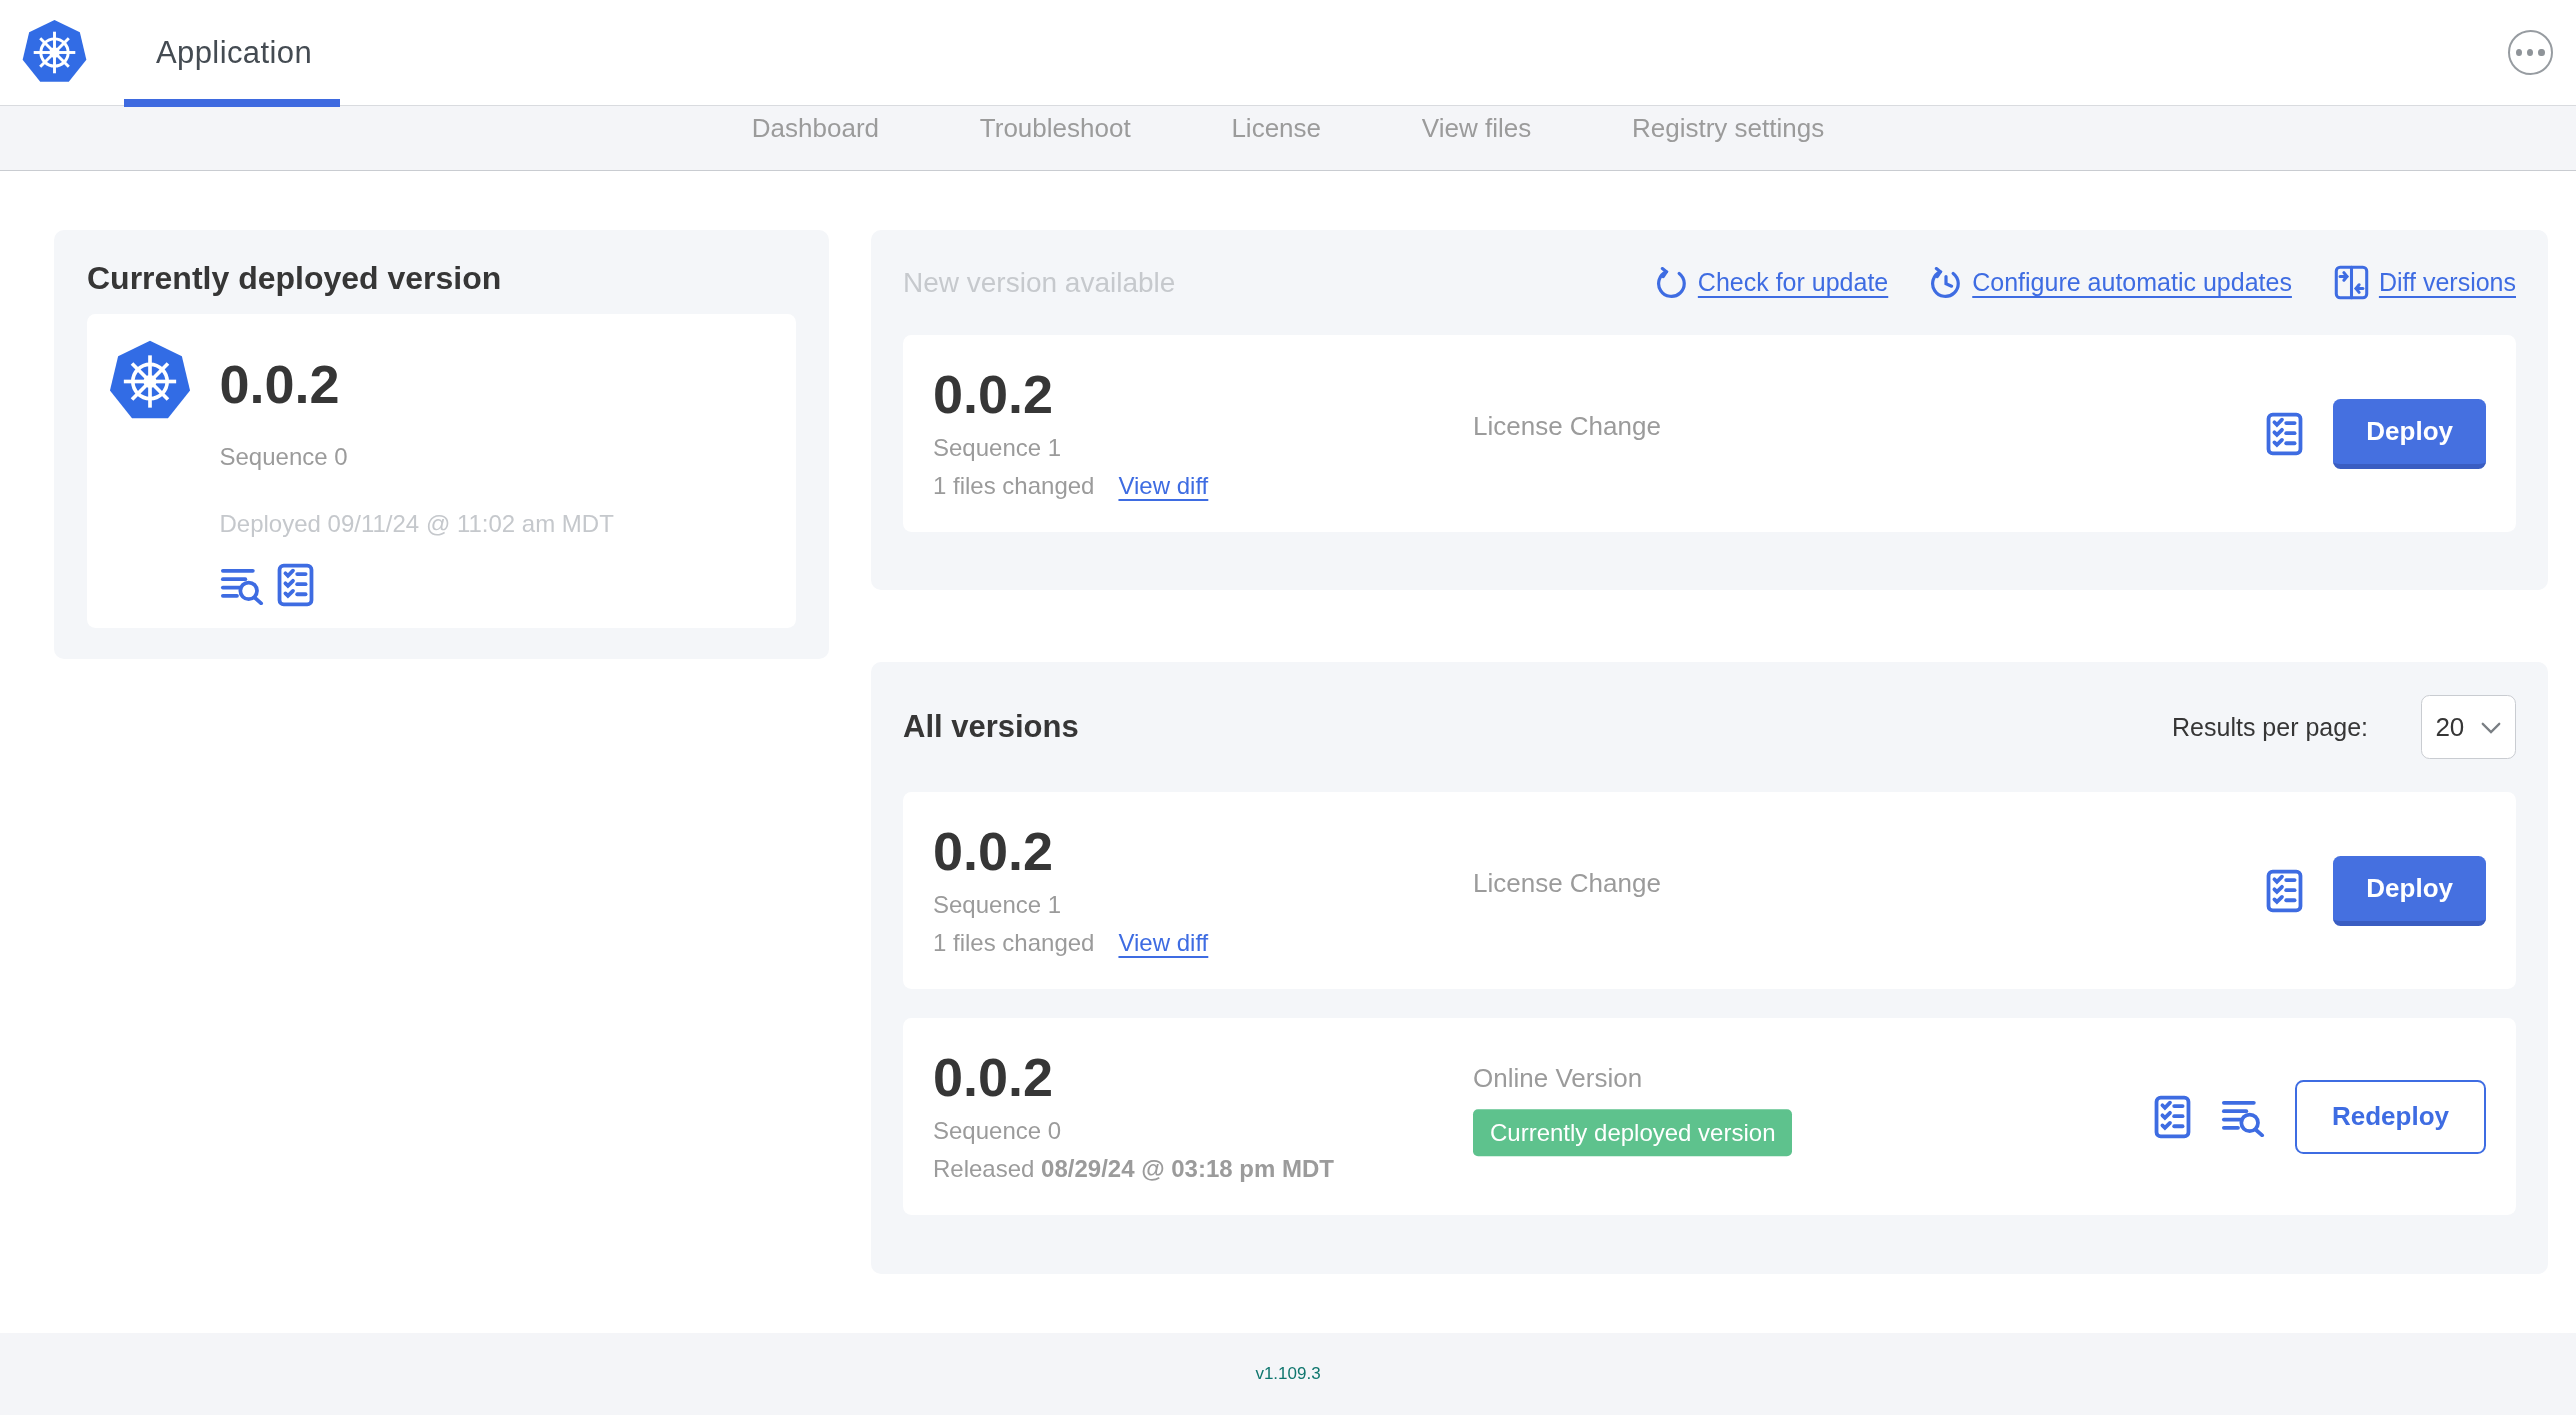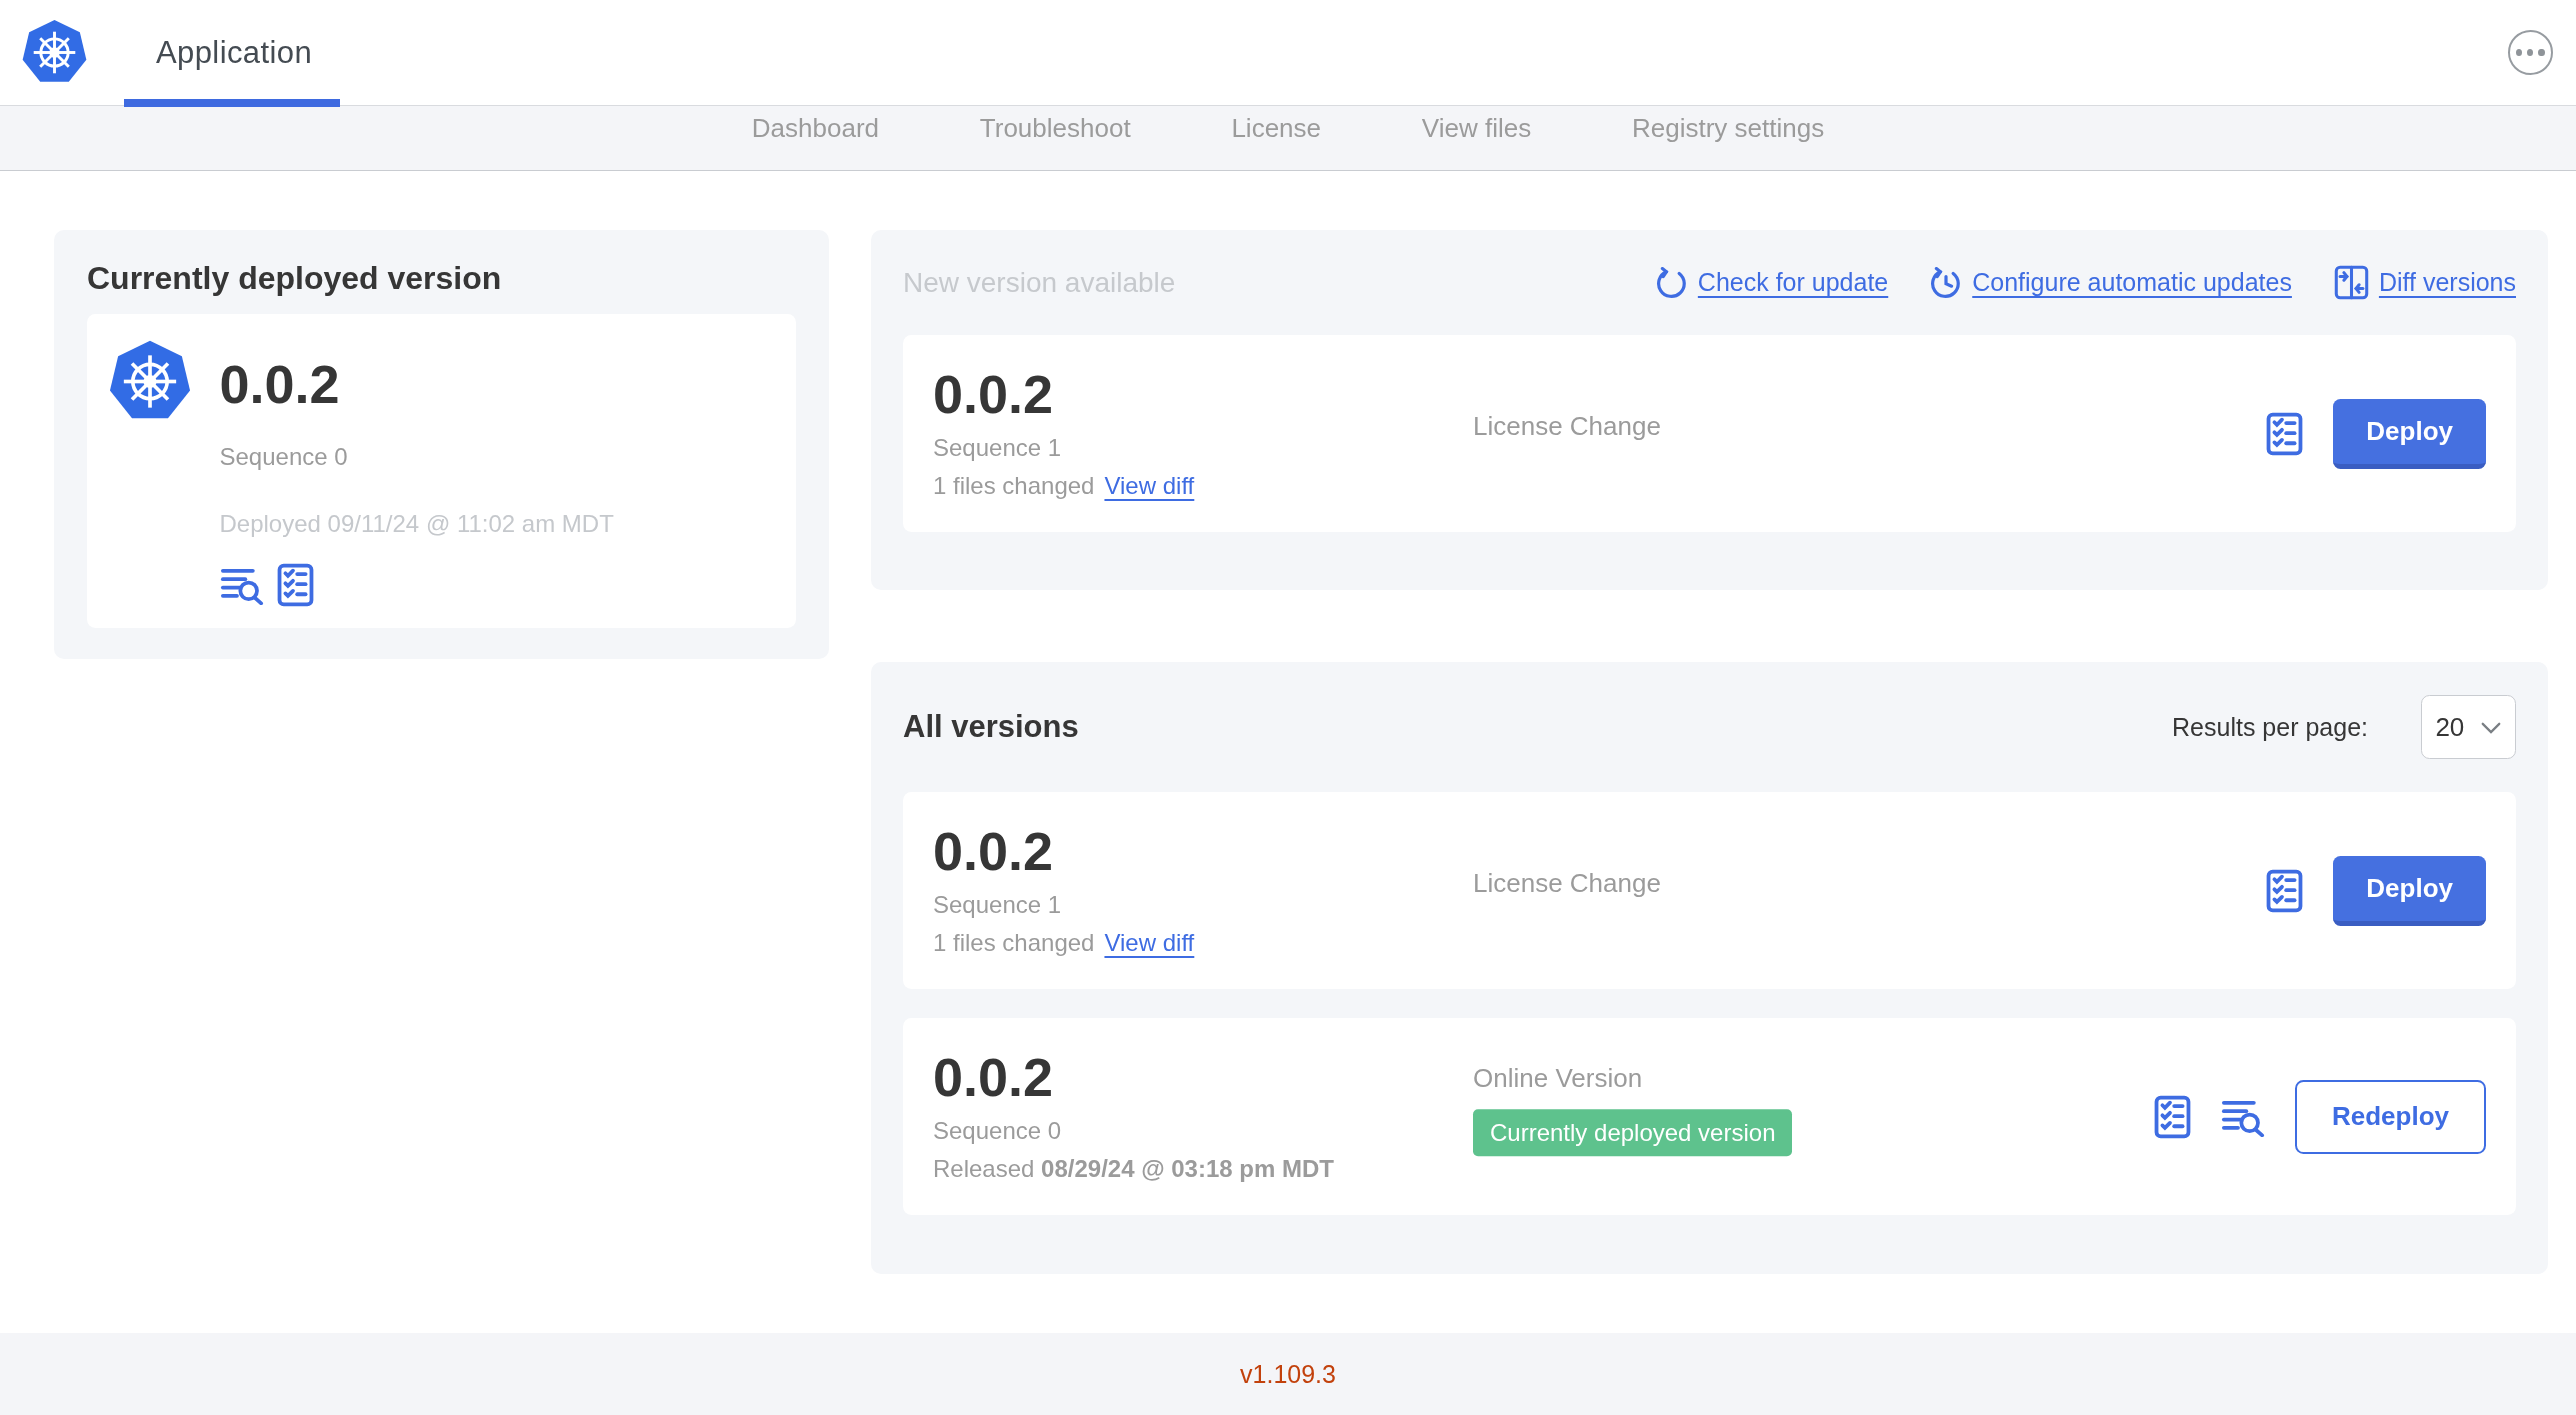--- a/index.html
+++ b/index.html
@@ -47,21 +47,21 @@
     align-items:center;justify-content:space-between;}
   .nv-title{font-size:28px;color:#c6c9cd;}
   .links{display:flex;align-items:center;gap:42px;}
   .blue-link{display:flex;align-items:center;gap:10px;color:#3e6ce2;font-size:25px;cursor:pointer;
     text-decoration:none;}
   .blue-link .lbl{text-decoration:underline;text-underline-offset:5px;}
   .version-card{position:absolute;left:32px;right:32px;height:197px;display:flex;align-items:center;
     padding:0 30px;box-sizing:border-box;}
   .nv-card{top:105px;}
   .vcol{width:540px;display:flex;flex-direction:column;align-items:flex-start;}
-  .files-row{display:flex;align-items:flex-end;gap:10px;margin-top:10px;font-size:24px;color:#9b9b9b;}
+  .files-row{display:flex;align-items:flex-end;gap:24px;margin-top:10px;font-size:24px;color:#9b9b9b;}
   .view-diff{color:#3e6ce2;text-decoration:underline;text-underline-offset:5px;cursor:pointer;font-weight:500;}
   .vcol .seq-text{margin-top:13.4px;}
   .source-col{flex:1;display:flex;flex-direction:column;align-items:flex-start;gap:15px;
     font-size:26px;color:#9b9b9b;font-weight:500;transform:translateY(-6.7px);}
   .badge{background:#5ec28d;color:#ffffff;font-size:24px;font-weight:500;padding:9.2px 17px;border-radius:5px;}
   .actions{display:flex;align-items:center;gap:30px;}
   .deploy-btn{height:70px;background:#4570e0;border:none;border-bottom:5px solid #3a5dc2;border-radius:7.5px;
     color:#ffffff;font-size:26px;font-weight:bold;padding:0 33px;cursor:pointer;font-family:inherit;}
   .redeploy-btn{height:74px;background:#ffffff;border:2.5px solid #3e6ce2;border-radius:8.4px;color:#3e6ce2;
     font-size:26px;font-weight:bold;padding:0 35px;cursor:pointer;font-family:inherit;}
@@ -74,21 +74,21 @@
   .select-box{width:95px;height:64px;background:#fff;border:1.7px solid #c9ccd1;border-radius:8.4px;
     display:flex;align-items:center;justify-content:space-between;padding:0 13.4px;box-sizing:border-box;
     font-size:26px;color:#363636;cursor:pointer;margin-left:36px;}
   .row-0{top:130px;}
   .row-1{top:356px;}
   .released-row{font-size:24px;color:#9b9b9b;margin-top:10px;}
   .released-row b{font-weight:bold;}
   
   .footer{position:absolute;left:0;right:0;bottom:0;height:82px;background:#f4f5f8;
     display:flex;align-items:center;justify-content:center;}
-  .footer-version{font-size:25px;color:#c2410c;}
+  .footer-version{font-size:17px;color:#0f766e;}
   svg{display:block;}
 </style>
 </head>
 <body>
 
 <div class="header">
   <span class="app-logo">
     <svg viewBox="0 0 100 104" width="65" height="69">
       <polygon points="50,2 89,21 99,63 72,97 28,97 1,63 11,21" fill="#326ce5"></polygon>
       <g stroke="#ffffff" stroke-width="4.5" fill="none">

